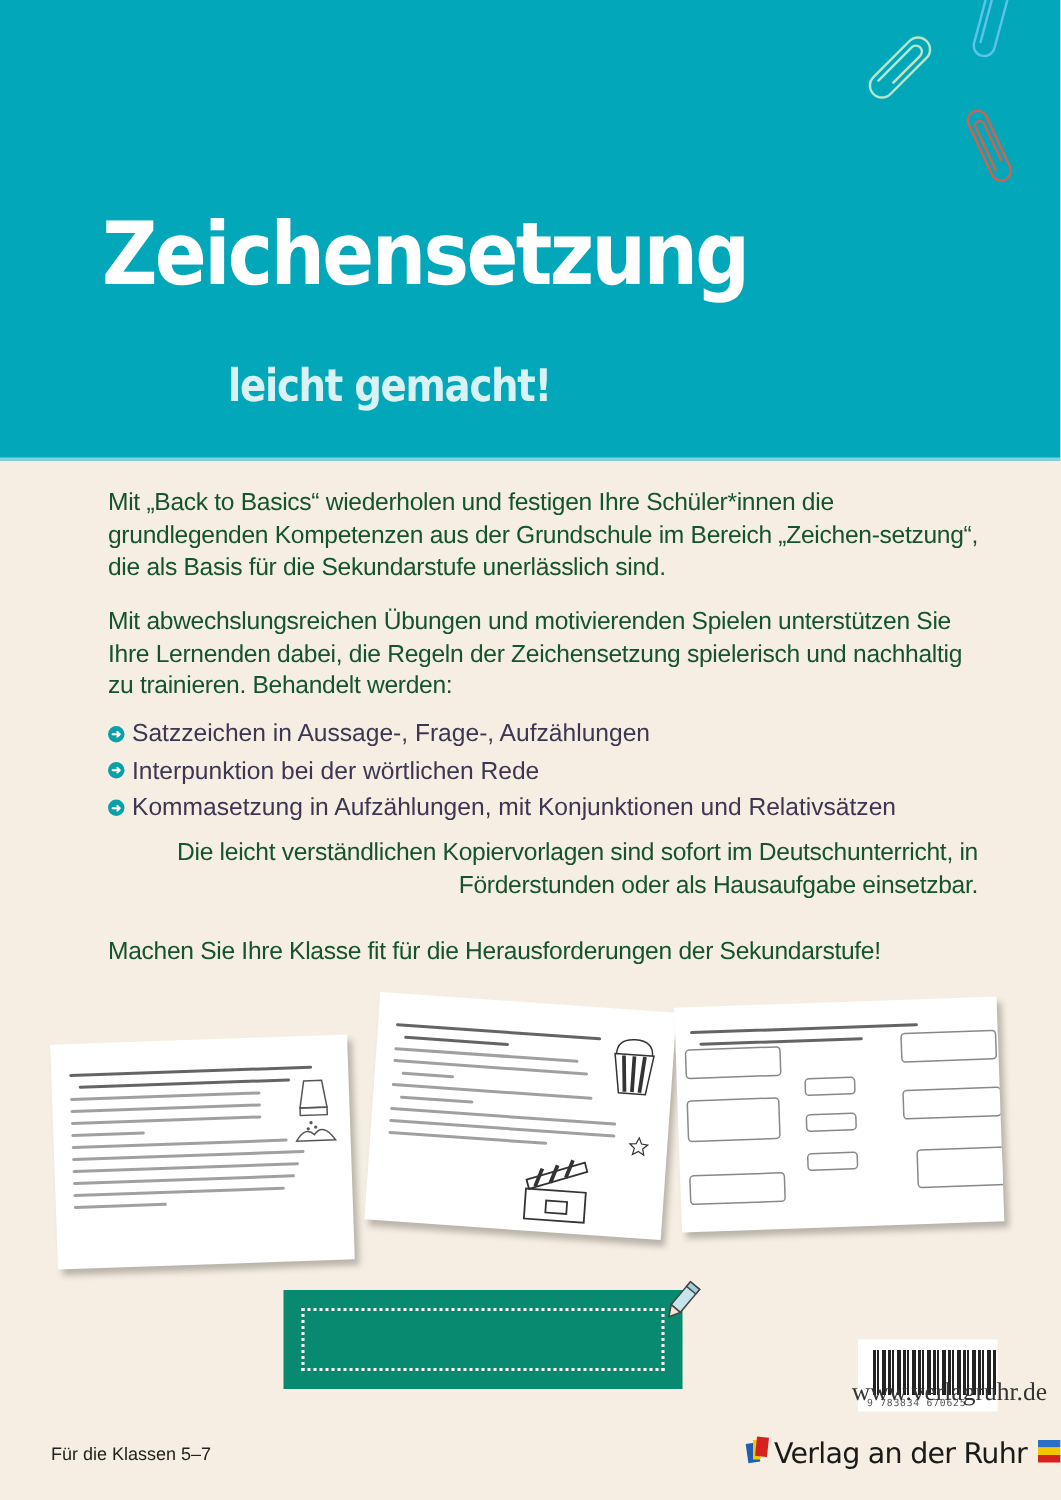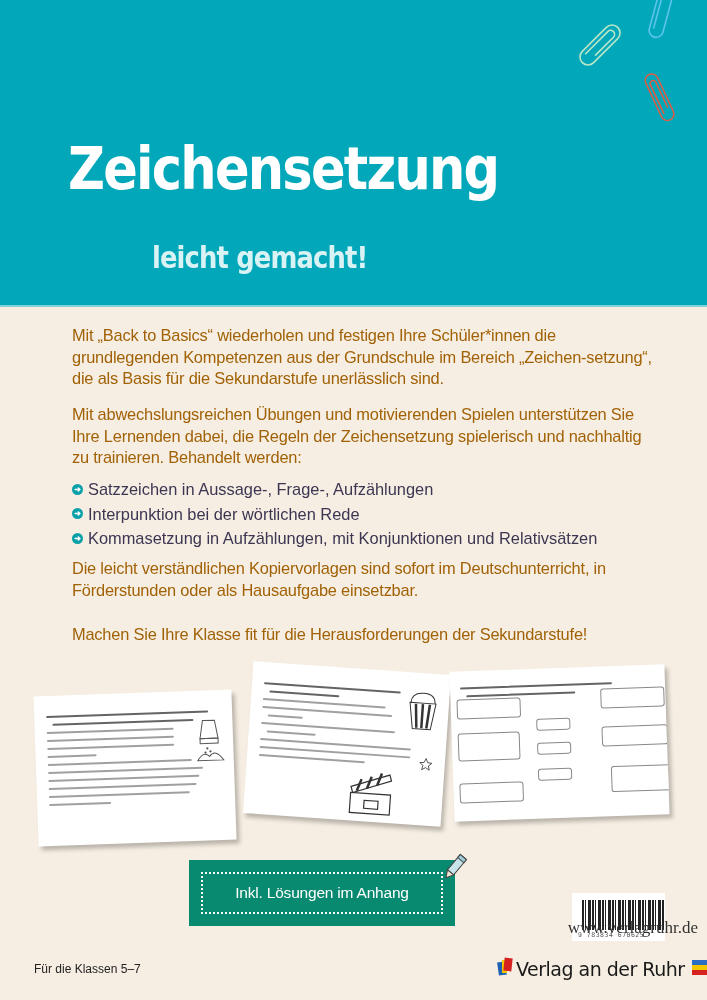--- a/index.html
+++ b/index.html
@@ -1,28 +1,28 @@
 <!DOCTYPE html>
 <html><head>
 <meta charset="utf-8">
 <style>
   html, body { margin: 0; padding: 0; }
   body { width: 707px; height: 1000px; background: #f6eee2; position: relative; overflow: hidden; font-family: "Liberation Sans", sans-serif; color: #3d3653; }
   .header { position: absolute; left: 0; top: 0; width: 707px; height: 305px; background: #02a8ba; border-bottom: 2px solid #7fd3dc; }
   .title { position: absolute; left: 68px; top: 140px; font-family: "DejaVu Sans", sans-serif; font-weight: bold; font-size: 58px; color: #ffffff; letter-spacing: -2px; transform: scaleX(0.88); transform-origin: left top; line-height: 1; }
   .subtitle { position: absolute; left: 152px; top: 243px; font-family: "DejaVu Sans", sans-serif; font-weight: bold; font-size: 30px; color: #d9f2f4; letter-spacing: -1px; transform: scaleX(0.86); transform-origin: left top; line-height: 1; }
   .clip { position: absolute; }
-  .body-text { position: absolute; left: 72px; width: 580px; font-size: 16.4px; line-height: 21.5px; color: #a16207; letter-spacing: -0.2px; }
+  .body-text { position: absolute; left: 72px; width: 580px; font-size: 16.4px; line-height: 21.5px; color: #14532d; letter-spacing: -0.2px; }
   .body-text p { margin: 0; }
   .p1 { top: 325px; }
   .p2 { top: 404px; }
   .bullets { position: absolute; left: 72px; top: 477px; width: 600px; list-style: none; margin: 0; padding: 0; font-size: 16.4px; line-height: 24.5px; }
   .bullets li { display: flex; align-items: center; }
   .bullets .arrow { width: 11px; height: 11px; border-radius: 50%; background: #0aa0a8; color: #fff; font-size: 8px; line-height: 11px; text-align: center; margin-right: 5px; font-weight: bold; flex: none; }
-  .p3 { top: 558px; }
+  .p3 { top: 558px; text-align: right; }
   .p4 { top: 624px; }
   .sheet { position: absolute; background: #fff; box-shadow: 3px 4px 4px rgba(0,0,0,0.25); overflow: hidden; }
   .sheet .line { height: 2px; background: #777; margin: 6px 0; opacity: 0.7; border-radius: 1px; }
   .sheet .line.bold { background: #222; height: 2px; }
   .s1 { left: 36px; top: 693px; width: 198px; height: 150px; transform: rotate(-2deg); padding: 14px 10px 0 12px; box-sizing: border-box; }
   .s2 { left: 248px; top: 668px; width: 198px; height: 152px; transform: rotate(4deg); padding: 14px 10px 0 12px; box-sizing: border-box; }
   .s3 { left: 452px; top: 668px; width: 215px; height: 150px; transform: rotate(-2deg); padding: 10px 10px 0 10px; box-sizing: border-box; }
   .box { position: absolute; border: 1px solid #888; border-radius: 3px; font-size: 4px; color: #444; padding: 2px 3px; background: #fff; }
   .solution { position: absolute; left: 189px; top: 860px; width: 266px; height: 66px; background: #078a6f; }
   .solution .dots { position: absolute; left: 12px; top: 12px; right: 12px; bottom: 12px; border: 2px dotted #ffffff; }
@@ -161,21 +161,20 @@
   <div class="box" style="left:6px;top:62px;width:54px;height:22px"></div>
   <div class="box" style="left:150px;top:60px;width:58px;height:14px"></div>
   <div class="box" style="left:85px;top:74px;width:26px;height:6px"></div>
   <div class="box" style="left:85px;top:100px;width:26px;height:6px"></div>
   <div class="box" style="left:6px;top:112px;width:56px;height:14px"></div>
   <div class="box" style="left:158px;top:100px;width:56px;height:20px"></div>
 </div>
 
 <div class="solution">
   <div class="dots"></div>
-  <div class="label">Inkl. Lösungen im Anhang</div>
 </div>
 <svg style="position:absolute;left:442px;top:852px" width="26" height="30" viewBox="0 0 26 30">
   <g transform="rotate(40 13 15)">
     <rect x="9" y="2" width="8" height="20" fill="#c7e4ea" stroke="#444" stroke-width="1"></rect>
     <path d="M9 22 l4 7 l4 -7 z" fill="#f3e7d4" stroke="#444" stroke-width="1"></path>
     <rect x="9" y="2" width="8" height="4" fill="#9fd0dc" stroke="#444" stroke-width="1"></rect>
   </g>
 </svg>
 
 <div class="barcode">

